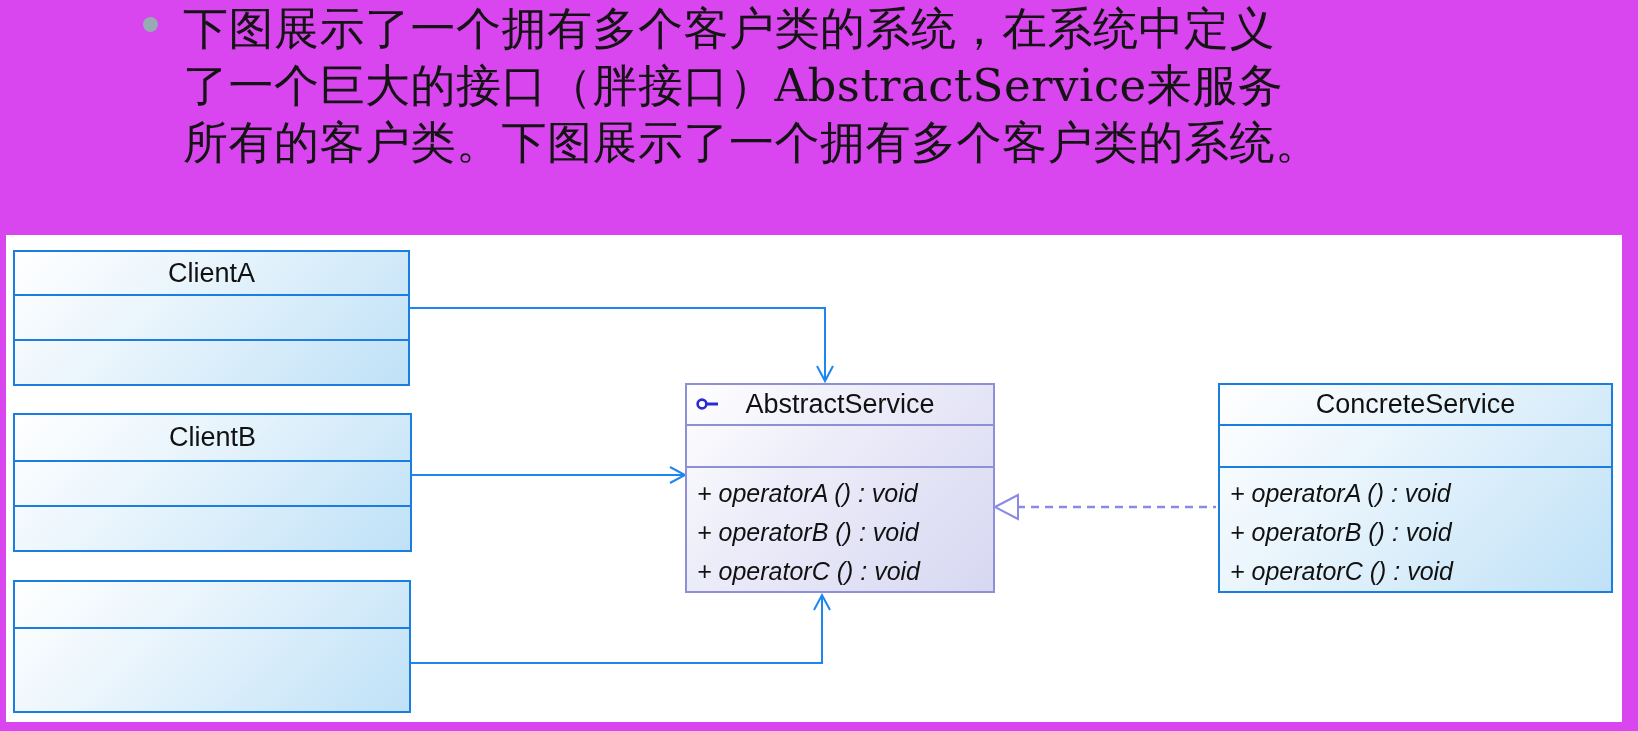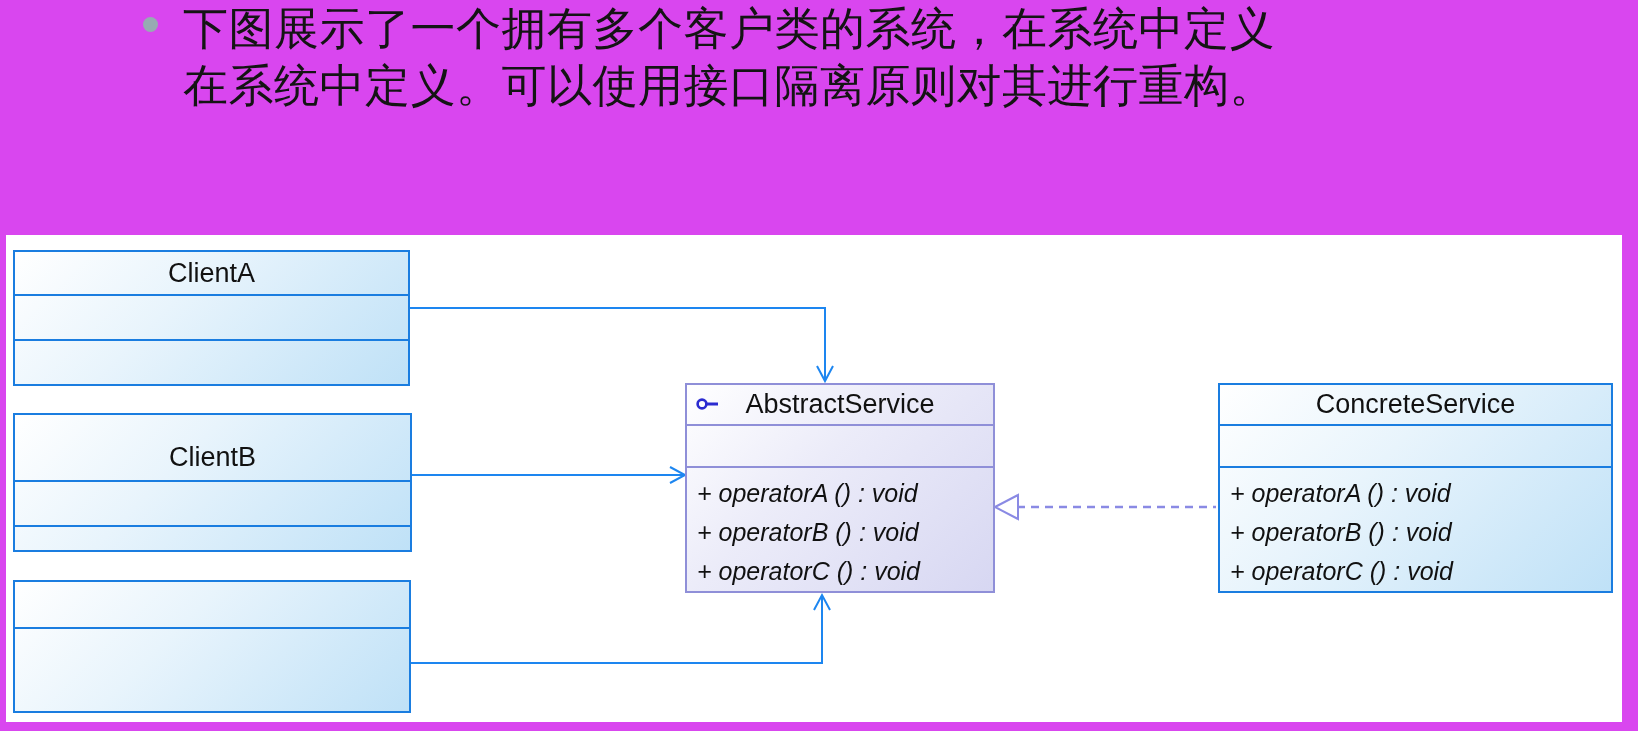--- a/index.html
+++ b/index.html
@@ -65,21 +65,22 @@
   }
 </style>
 </head>
 <body>
 
 <div class="slide">
 
   <div class="bullet-dot"></div>
   <div class="slide-text">
     <div>下图展示了一个拥有多个客户类的系统，在系统中定义</div>
-    <div>在系统中定义。可以使用接口隔离原则对其进行重构。</div>
+    <div>了一个巨大的接口（胖接口）AbstractService来服务</div>
+    <div>所有的客户类。下图展示了一个拥有多个客户类的系统。</div>
   </div>
 
   <div class="diagram">
 
     <svg class="connector-layer" width="1616" height="487" viewBox="0 0 1616 487">
 
       <g stroke="#1d86f0" stroke-width="2" fill="none">
         <polyline points="404,73 819,73 819,146"></polyline>
         <polyline points="811,131 819,146 827,131"></polyline>
       </g>
@@ -102,21 +103,21 @@
 
     <div class="uml-class" style="left:7px; top:15px; width:397px; height:136px;text-align:right;">
       <div class="uml-title" style="height:44px;">
         <span>ClientA</span>
       </div>
       <div class="uml-attrs" style="height:45px;"></div>
       <div class="uml-ops"></div>
     </div>
 
     <div class="uml-class" style="left:7px; top:178px; width:399px; height:139px;">
-      <div class="uml-title" style="height:47px;margin-top:20px;">
+      <div class="uml-title" style="height:47px;">
         <span>ClientB</span>
       </div>
       <div class="uml-attrs" style="height:45px;"></div>
       <div class="uml-ops"></div>
     </div>
 
     <div class="uml-class" style="left:7px; top:345px; width:398px; height:133px;">
       <div class="uml-attrs" style="height:47px;"></div>
       <div class="uml-ops"></div>
     </div>

